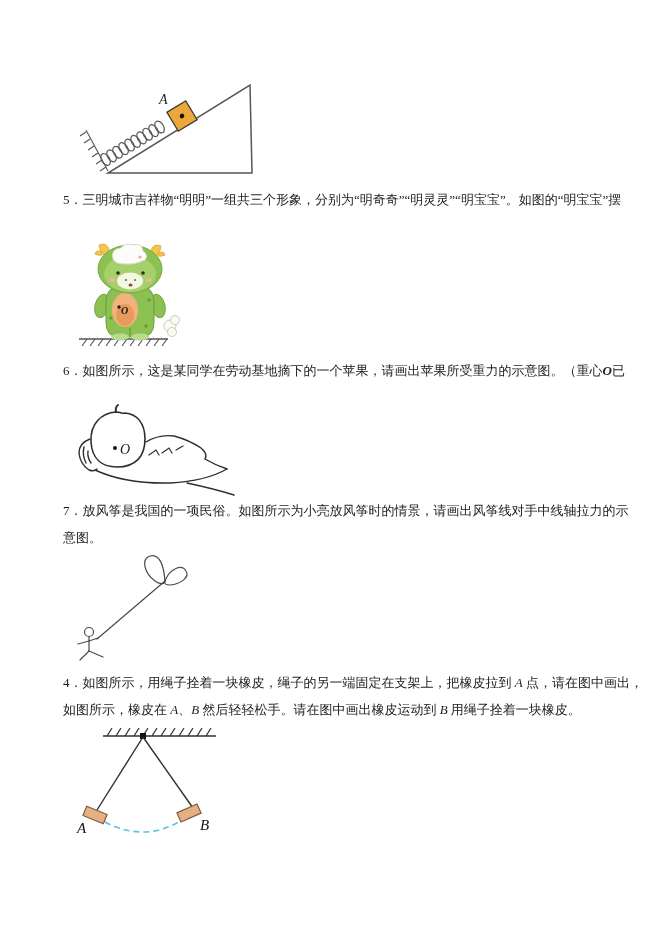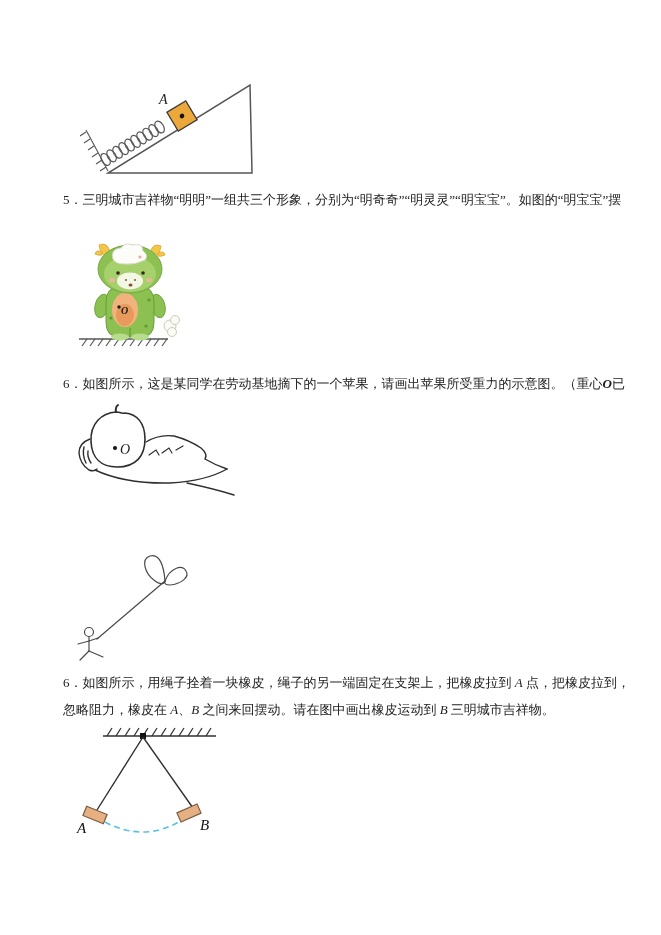--- a/index.html
+++ b/index.html
@@ -114,21 +114,21 @@
     <circle cx="43" cy="31" r="1.8" fill="#35291f"></circle>
     <circle cx="68" cy="31" r="1.8" fill="#35291f"></circle>
     <ellipse cx="37" cy="38" rx="3" ry="2" fill="#F4B49E" opacity="0.85"></ellipse>
     <ellipse cx="74" cy="38" rx="3" ry="2" fill="#F4B49E" opacity="0.85"></ellipse>
     <circle cx="51" cy="38" r="1" fill="#7a5a3a"></circle>
     <circle cx="60" cy="38" r="1" fill="#7a5a3a"></circle>
     <ellipse cx="55.5" cy="43" rx="2" ry="1.5" fill="#8a4a3a"></ellipse>
   </g>
 </svg>
 
-<div class="q" style="top:370px">
+<div class="q" style="top:357px">
     <div class="tline"><span>6．如图所示，这是某同学在劳动基地摘下的一个苹果，请画出苹果所受重力的示意图。（重心</span><span class="it bd">O</span><span>已</span></div>
   </div>
 
 <svg class="fig" style="left:75px;top:403px" width="162" height="95" viewBox="0 0 162 95">
   <g fill="none" stroke="#2e2e2e" stroke-width="1.4" stroke-linecap="round">
 
     <path d="M41,10 Q40,4 43,2" stroke-width="2"></path>
 
     <path d="M16,39 C15,20 27,10 41,9 C47,9 45,11 50,10 C62,11 70,20 70,36 C70,53 61,64 42,64 C26,64 17,55 16,39 Z" fill="#ffffff" stroke-width="1.6"></path>
 
@@ -148,20 +148,22 @@
       <path d="M87,50 L94,45 L97,50"></path>
       <path d="M101,47 L108,43"></path>
     </g>
   </g>
 
   <circle cx="40" cy="45" r="2" fill="#111"></circle>
   <text class="lbl" x="45" y="51" font-size="14" fill="#1c1c1c">O</text>
 </svg>
 
 <div class="q" style="top:497px">
+    <div class="tline"><span>7．放风筝是我国的一项民俗。如图所示为小亮放风筝时的情景，请画出风筝线对手中线轴拉力的示</span></div>
+    <div class="tline"><span>意图。</span></div>
   </div>
 
 <svg class="fig" style="left:70px;top:545px" width="140" height="120" viewBox="0 0 140 120">
   <g fill="none" stroke="#4a4a4a" stroke-width="1.2" stroke-linecap="round">
 
     <line x1="27" y1="94" x2="95" y2="36"></line>
 
     <path d="M95,36 C94,22 90,8 80,11 C71,14 74,28 85,36 C89,39 94,40 95,36 Z"></path>
     <path d="M95,36 C100,23 112,19 116,26 C120,32 111,39 100,40 C96,40 94,39 95,36 Z"></path>
 
@@ -170,22 +172,22 @@
       <line x1="19" y1="92" x2="19" y2="106"></line>
       <line x1="8" y1="99" x2="19" y2="96"></line>
       <line x1="19" y1="96" x2="28" y2="93"></line>
       <line x1="19" y1="106" x2="10" y2="115"></line>
       <line x1="19" y1="106" x2="33" y2="112"></line>
     </g>
   </g>
 </svg>
 
 <div class="q" style="top:669px">
-    <div class="tline"><span>6．如图所示，用绳子拴着一块橡皮，绳子的另一端固定在支架上，把橡皮拉到 </span><span class="it">A</span><span> 点，把橡皮拉到，</span></div>
-    <div class="tline"><span>忽略阻力，橡皮在 </span><span class="it">A</span><span>、</span><span class="it">B</span><span> 之间来回摆动。请在图中画出橡皮运动到 </span><span class="it">B</span><span> 三明城市吉祥物。</span></div>
+    <div class="tline"><span>4．如图所示，用绳子拴着一块橡皮，绳子的另一端固定在支架上，把橡皮拉到 </span><span class="it">A</span><span> 点，请在图中画出，</span></div>
+    <div class="tline"><span>如图所示，橡皮在 </span><span class="it">A</span><span>、</span><span class="it">B</span><span> 然后轻轻松手。请在图中画出橡皮运动到 </span><span class="it">B</span><span> 用绳子拴着一块橡皮。</span></div>
   </div>
 
 <svg class="fig" style="left:60px;top:723px" width="180" height="130" viewBox="0 0 180 130">
 
   <g stroke="#2f2f2f" stroke-width="1.2">
     <line x1="43" y1="13" x2="156" y2="13" stroke-width="1.7"></line>
     <line x1="47" y1="13" x2="52" y2="5"></line>
       <line x1="56" y1="13" x2="61" y2="5"></line>
     <line x1="65" y1="13" x2="70" y2="5"></line>
       <line x1="74" y1="13" x2="79" y2="5"></line>

